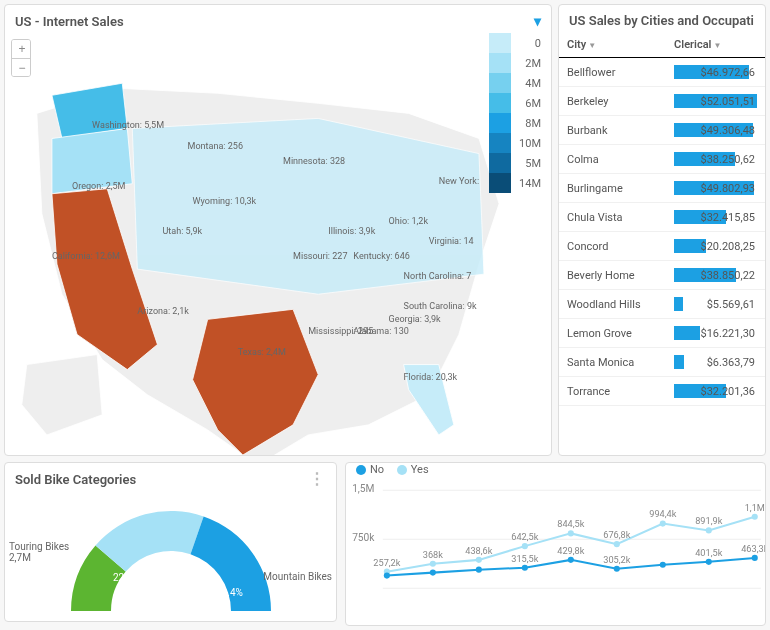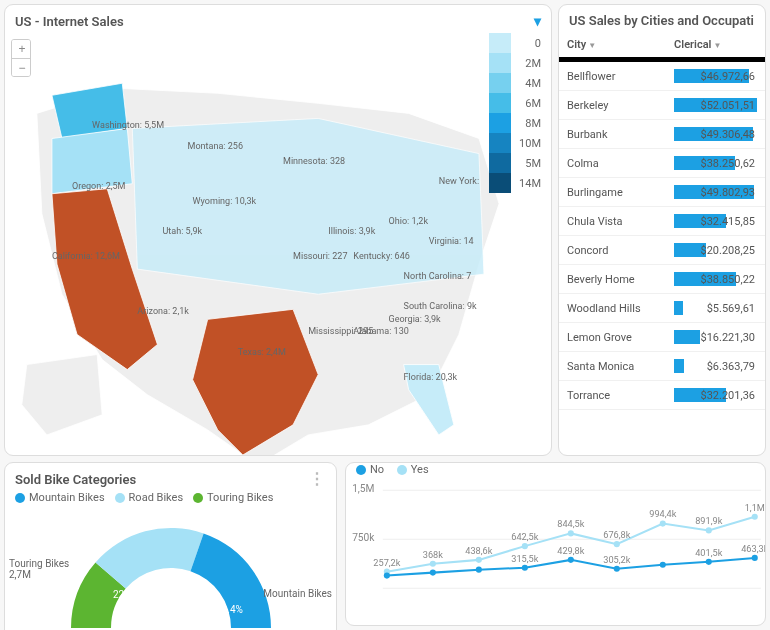--- a/index.html
+++ b/index.html
@@ -15,21 +15,21 @@
   .dash {
     display: grid;
     grid-template-columns: 548px 1fr;
     grid-template-rows: 452px 1fr;
     gap: 6px;
     padding: 4px;
   }
   .panel {
     background: #fff;
     border: 1px solid #ddd;
-    border-radius: 9px;
+    border-radius: 4px;
     display: flex;
     flex-direction: column;
     overflow: hidden;
   }
   .panel-header {
     padding: 8px 10px 4px 10px;
     font-weight: 600;
     color: #555;
     font-size: 13px;
     display: flex;
@@ -60,21 +60,21 @@
   .legend-sw { width: 22px; height: 20px; }
   .legend-lb { flex: 1; text-align: right; font-size: 11px; color: #666; padding-left: 4px;}
   .map-svg { width: 100%; height: 100%; }
   .map-label { font-size: 9px; fill: #666; }
   .state-fill { stroke: #fff; stroke-width: 0.8; }
 
   
   .tbl { width: 100%; border-collapse: collapse; table-layout: fixed; }
   .tbl th {
     text-align: left; font-weight: 600; color: #555;
-    padding: 6px 8px; border-bottom: 5px solid #000000; font-size: 11px;
+    padding: 6px 8px; border-bottom: 1px solid #000000; font-size: 11px;
   }
   .tbl th .sort { color: #999; font-size: 8px; margin-left: 2px; }
   .tbl td {
     padding: 5px 8px; border-bottom: 1px solid #f0f0f0; font-size: 11px;
     vertical-align: middle; white-space: nowrap;
   }
   .bar-cell { position: relative; height: 18px; width: 100%; }
   .bar-cell .bar {
     position: absolute; left: 0; top: 2px; bottom: 2px;
     background: #1ca0e3;
@@ -326,21 +326,20 @@
           </tbody>
       </table>
     </div>
   </div>
 
   <div class="panel bottom-left">
     <div class="panel-header">
       <span>Sold Bike Categories</span>
       <span class="more-icon">⋮</span>
     </div>
-    <div class="legend-dots" id="pie-legend"><span class="legend-item"><span class="dot" style="background:#1ca0e3"></span>Mountain Bikes</span><span class="legend-item"><span class="dot" style="background:#a5e1f6"></span>Road Bikes</span><span class="legend-item"><span class="dot" style="background:#5cb531"></span>Touring Bikes</span></div>
     <div class="donut-wrap">
       <div class="donut-side-label" style="left:4px; top:50px;">
         <span>Touring Bikes</span><br>
         <span>2,7M</span>
       </div>
       <div class="donut-side-label" style="right:4px; top:80px; text-align:right;">
         <span>Mountain Bikes</span>
       </div>
       <svg viewBox="0 0 240 130">
         <g transform="translate(120,120)">

